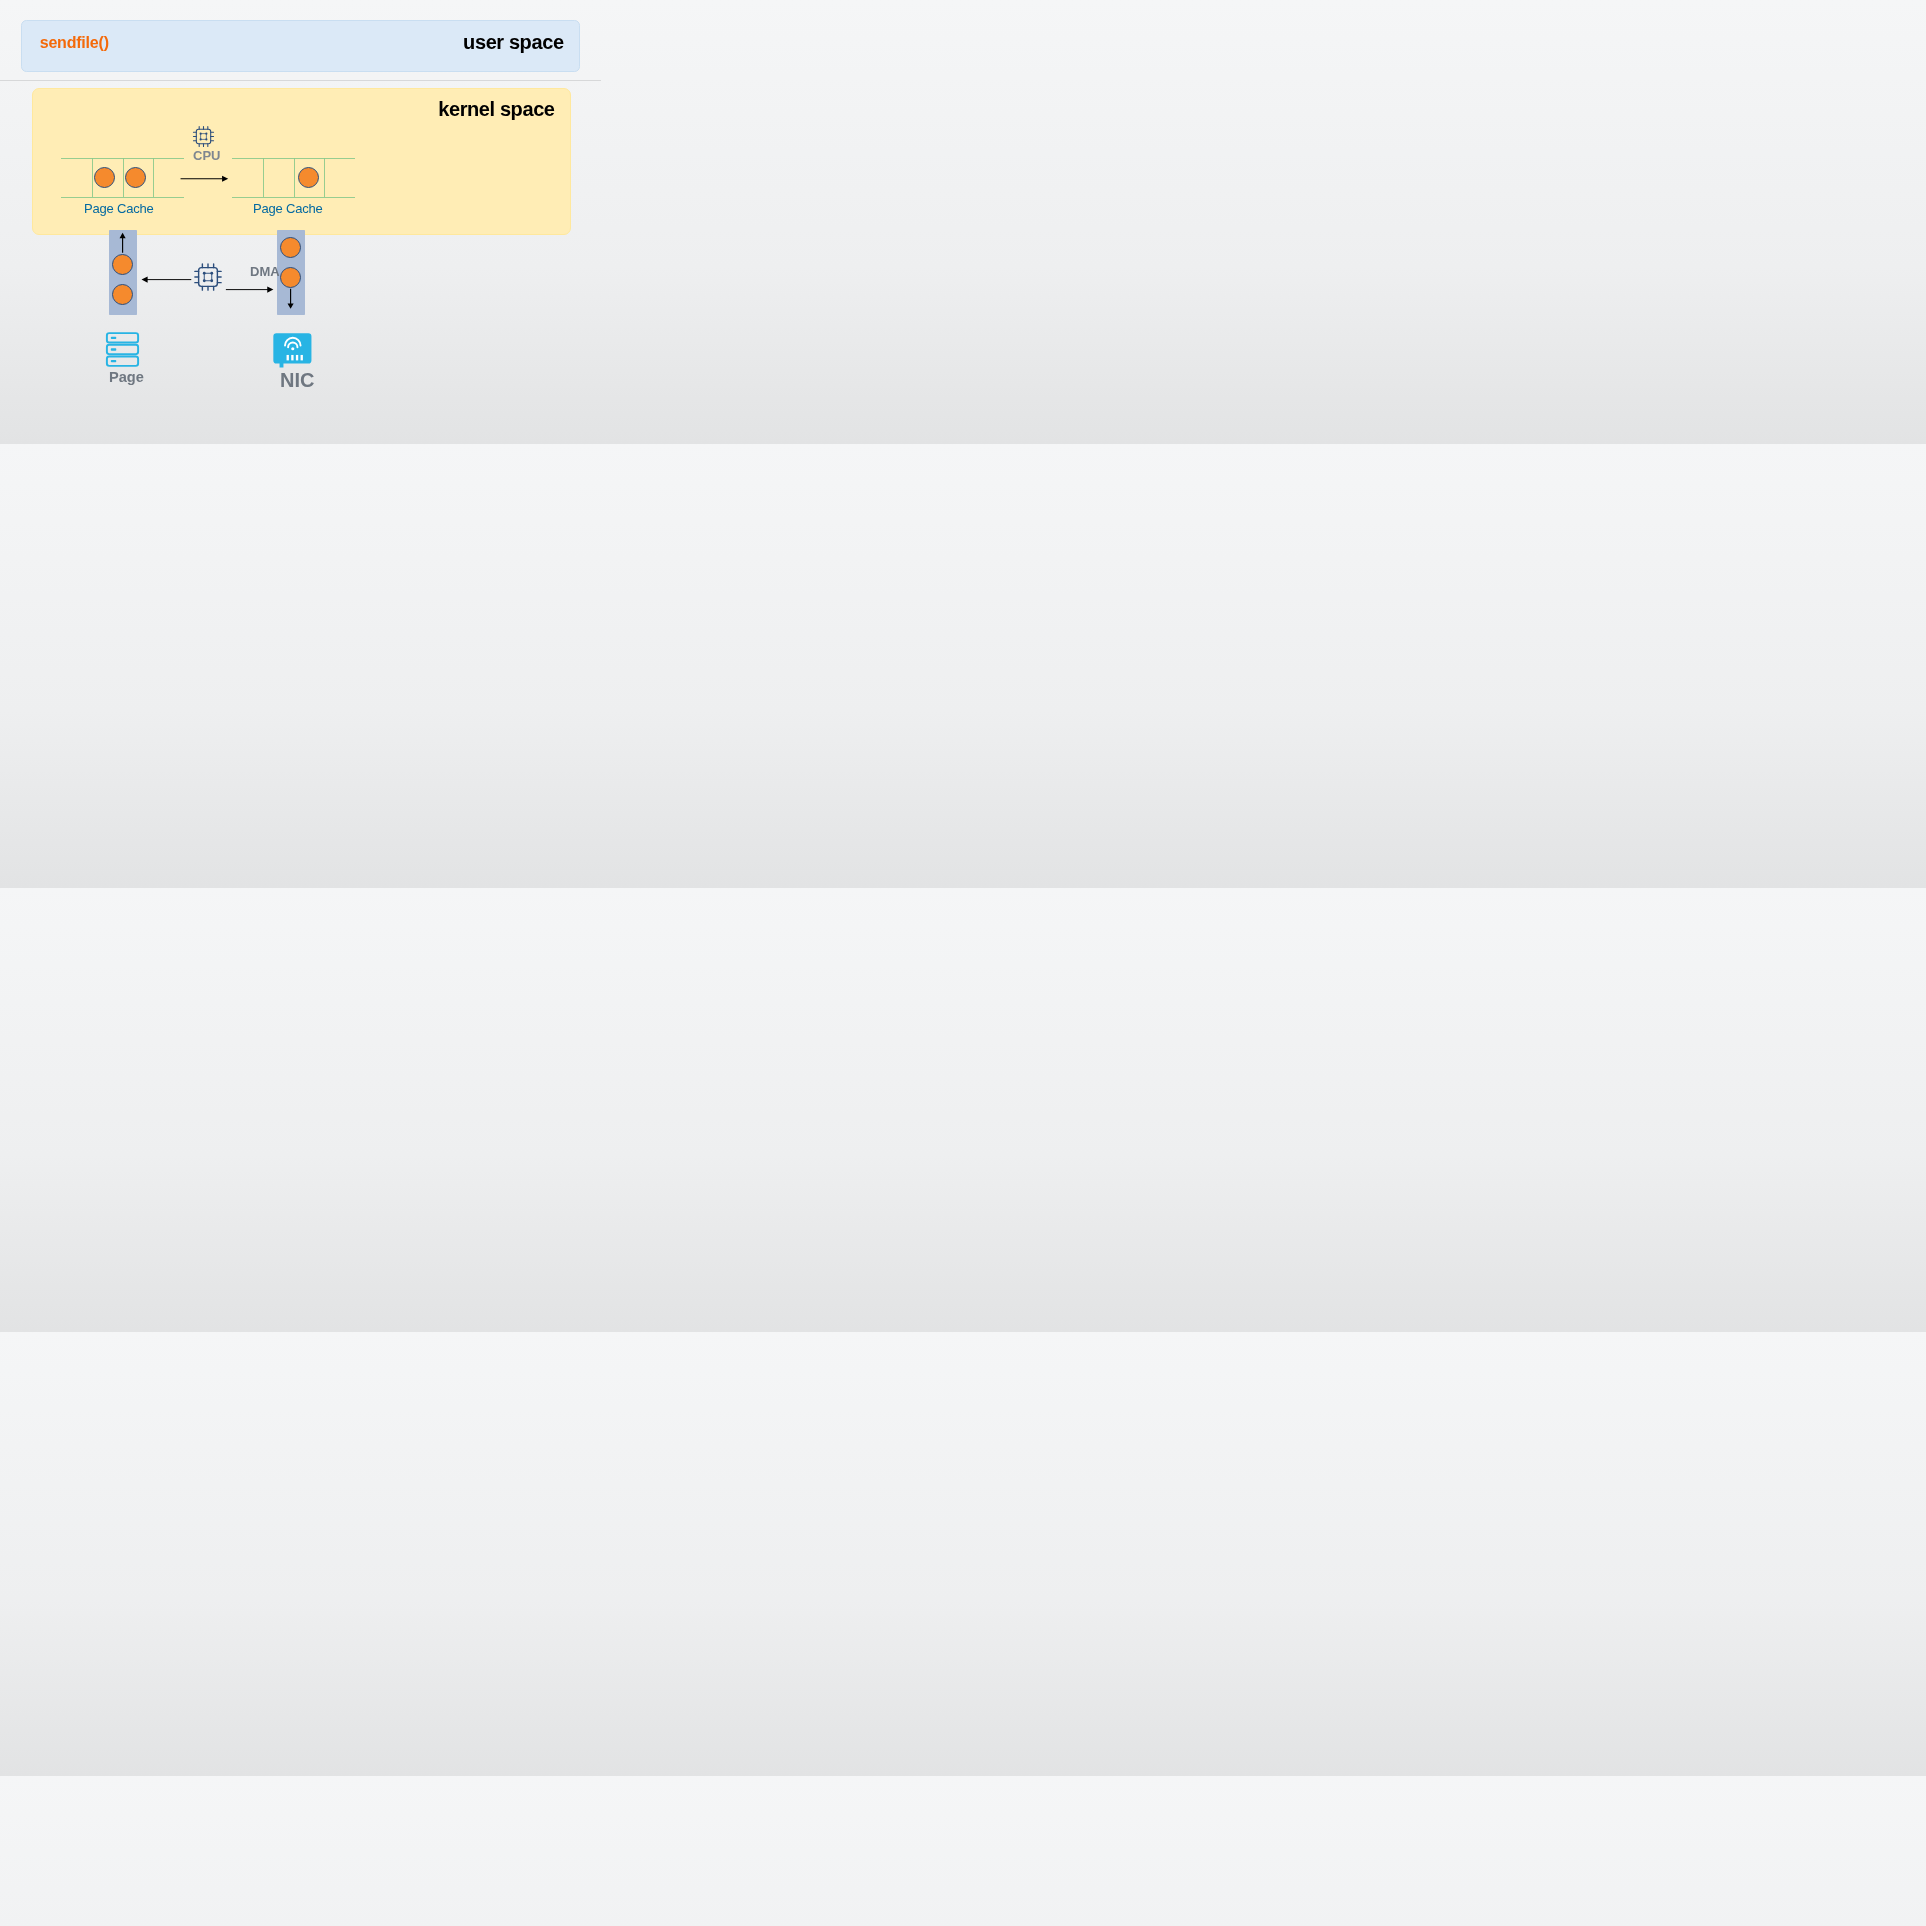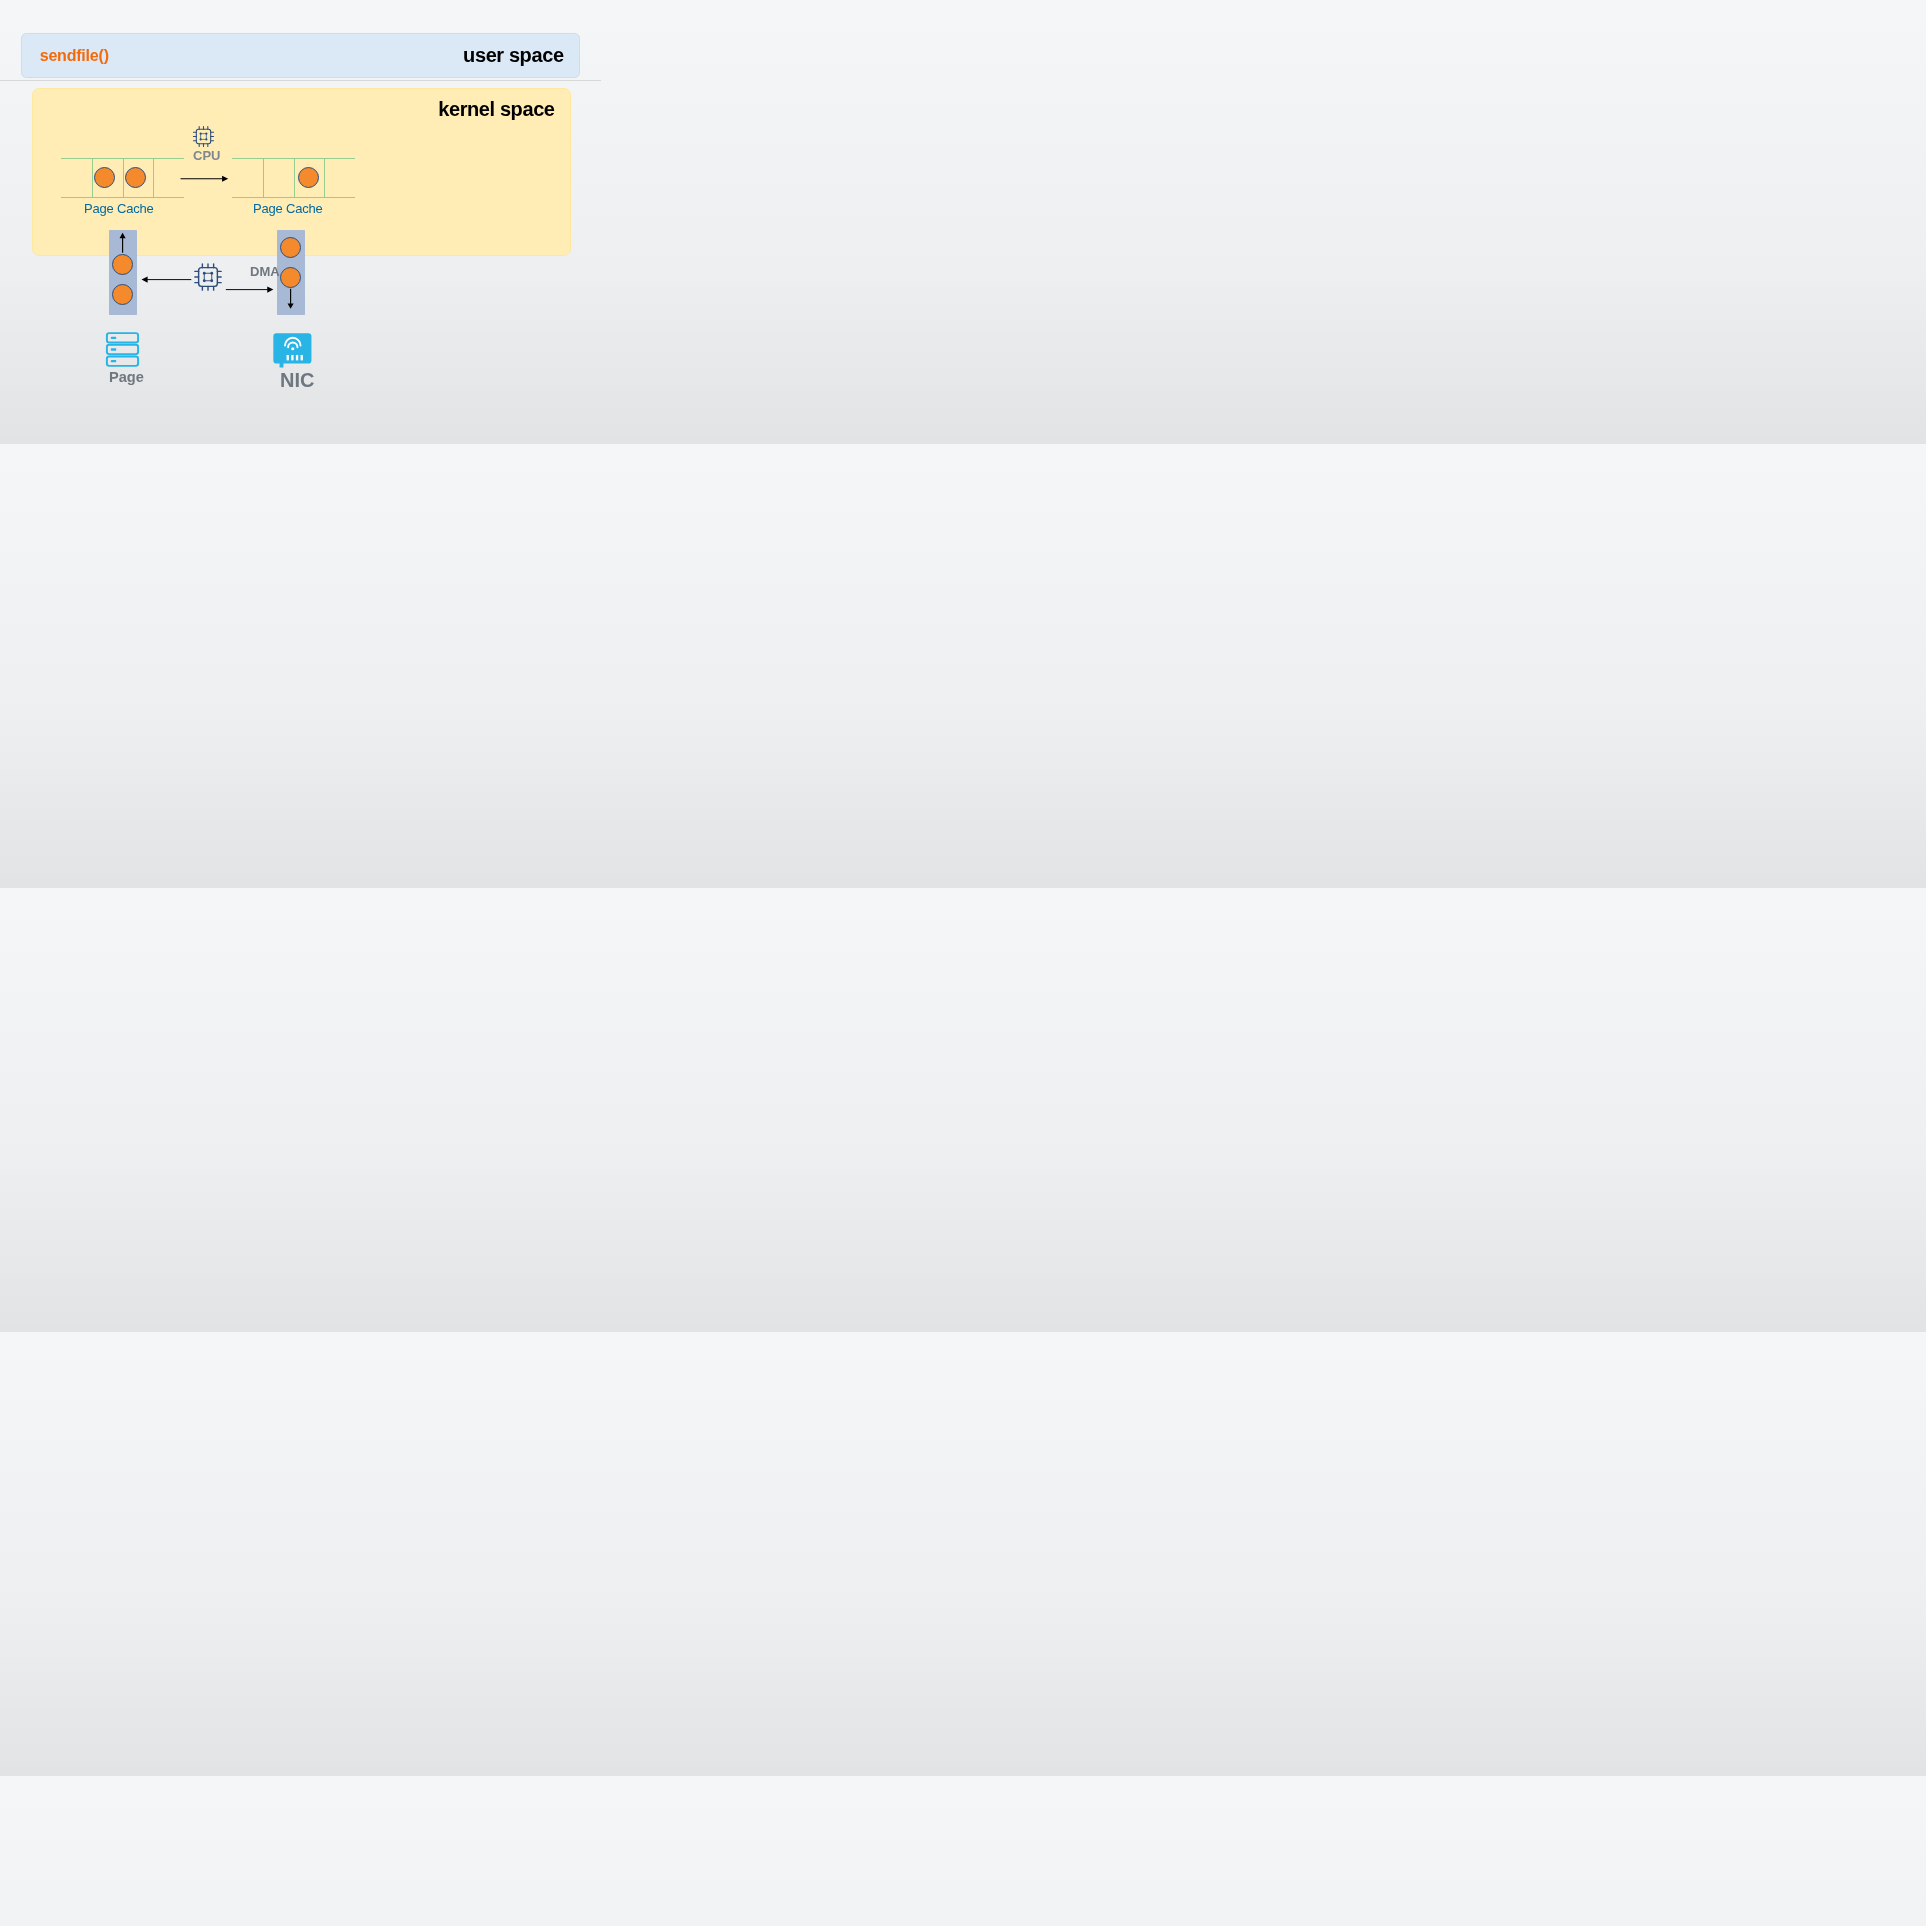--- a/index.html
+++ b/index.html
@@ -10,23 +10,23 @@
     width: 601px;
     height: 444px;
     position: relative;
     overflow: hidden;
   }
 
   
   .user-space {
     position: absolute;
     left: 21px;
-    top: 33px;
+    top: 20px;
     width: 559px;
-    height: 45px;
+    height: 52px;
     background: #dbe9f7;
     border-radius: 5.4px;
     border: 0.8px solid #c9def1;
   }
   .sendfile {
     position: absolute;
     left: 17.7px;
     top: 13px;
     font-size: 16px;
     font-weight: 800;
@@ -53,21 +53,21 @@
     height: 0;
     border-top: 0.8px solid #d7d8d9;
   }
 
   
   .kernel-space {
     position: absolute;
     left: 32px;
     top: 88px;
     width: 539px;
-    height: 168px;
+    height: 147px;
     background: #ffedb5;
     border: 1.2px solid #ffe89d;
     border-radius: 7px;
     padding-left: 20px;
   }
   .kernel-space-title {
     position: absolute;
     right: 15.4px;
     top: 8.5px;
     font-size: 20px;

